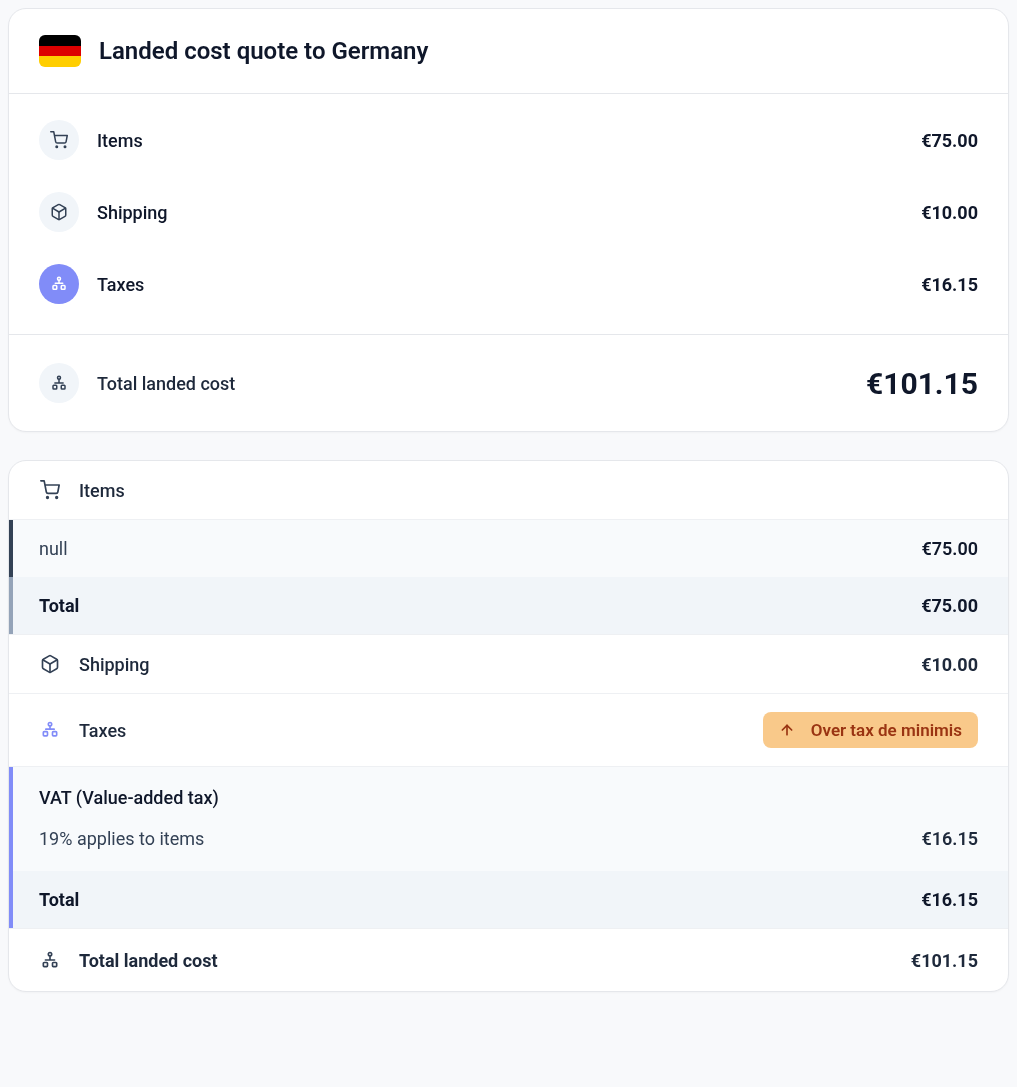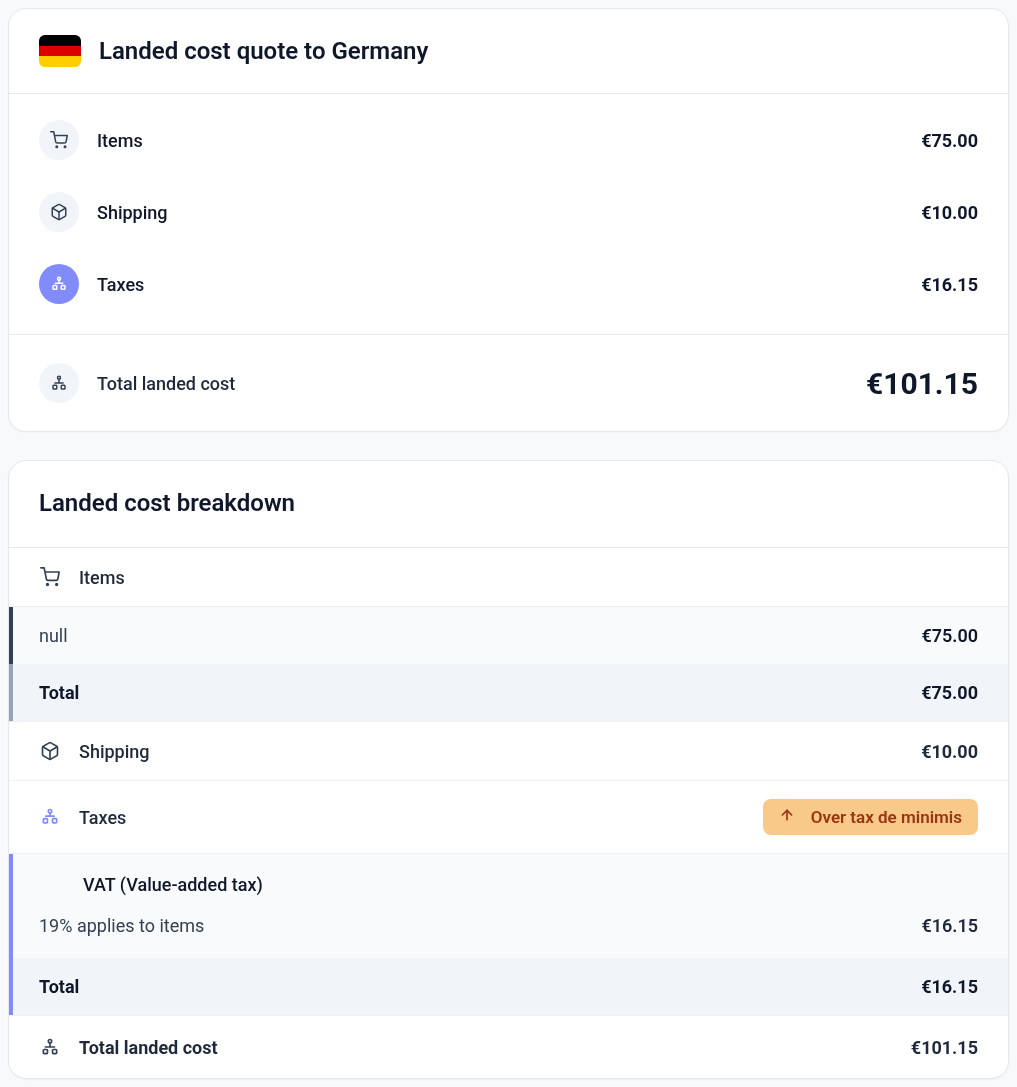--- a/index.html
+++ b/index.html
@@ -138,39 +138,38 @@
   .bd-tax-block {
     border-left: 4px solid #818cf8;
     background: #f8fafc;
     padding: 14px 30px 14px 26px;
   }
   .bd-tax-title {
     font-size: 18px;
     font-weight: 500;
     color: #0f172a;
     padding: 6px 0 12px;
-    margin-left: 44px;
   }
   .bd-tax-line {
     display: flex;
     align-items: flex-start;
     padding: 8px 0;
   }
   .bd-tax-line .tl { flex:1; font-size: 18px; color: #334155; }
   .bd-tax-line .tv { font-size: 18px; font-weight: 600; }
   .pill {
     background: #f9c784;
     background: #fbbf77;
     color: #9a3412;
     border-radius: 8px;
     padding: 8px 16px;
     font-size: 17px;
     font-weight: 600;
     display: inline-flex;
-    align-items: flex-start;
+    align-items: center;
     gap: 16px;
   }
   .pill svg { display:block; }
 
   .bd-bottom {
     display: flex;
     align-items: center;
     padding: 20px 30px;
     gap: 18px;
   }
@@ -244,23 +243,20 @@
           <rect x="15" y="15" width="5" height="5" rx="1"></rect>
           <path d="M12 7v5m0 0H6.5M12 12h5.5"></path>
         </svg>
     </div>
     <div class="total-label">Total landed cost</div>
     <div class="total-value">€101.15</div>
   </div>
 </div>
 
 <div class="card">
-  <div class="bd-header">
-    <div class="bd-title">Landed cost breakdown</div>
-  </div>
 
   <div class="bd-section-head">
     <span class="icon-sm">
       <svg width="20" height="20" viewBox="0 0 24 24" fill="none" stroke="currentColor" stroke-width="2" stroke-linecap="round" stroke-linejoin="round">
           <circle cx="9" cy="21" r="1"></circle>
           <circle cx="20" cy="21" r="1"></circle>
           <path d="M1 1h4l2.6 13.4a2 2 0 0 0 2 1.6h9.8a2 2 0 0 0 2-1.6L23 6H6"></path>
         </svg>
     </span>
     <span class="hlabel">Items</span>

